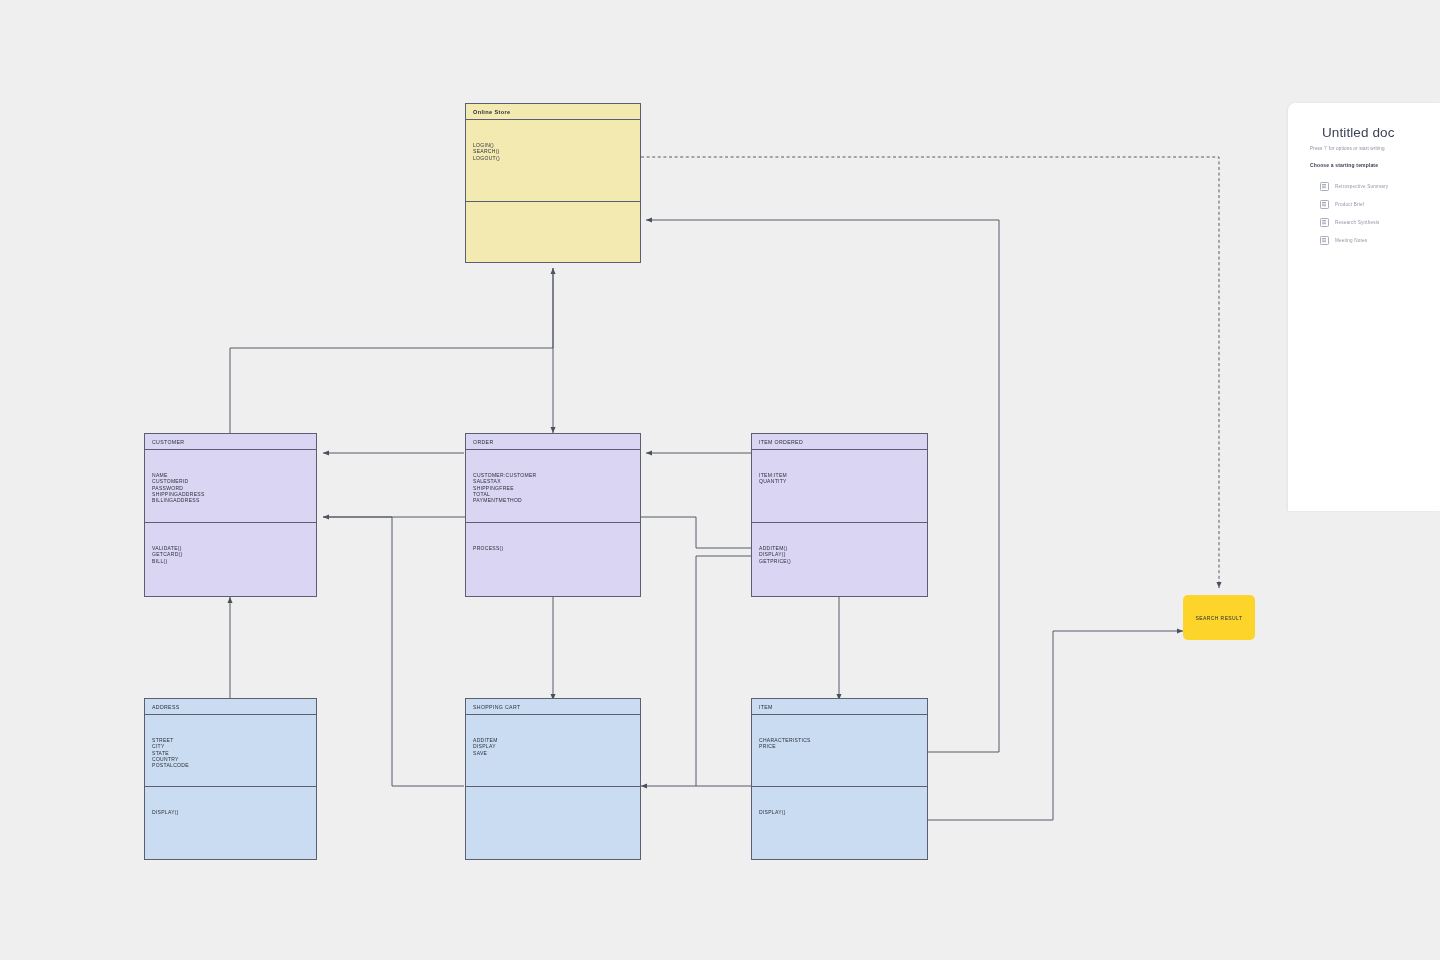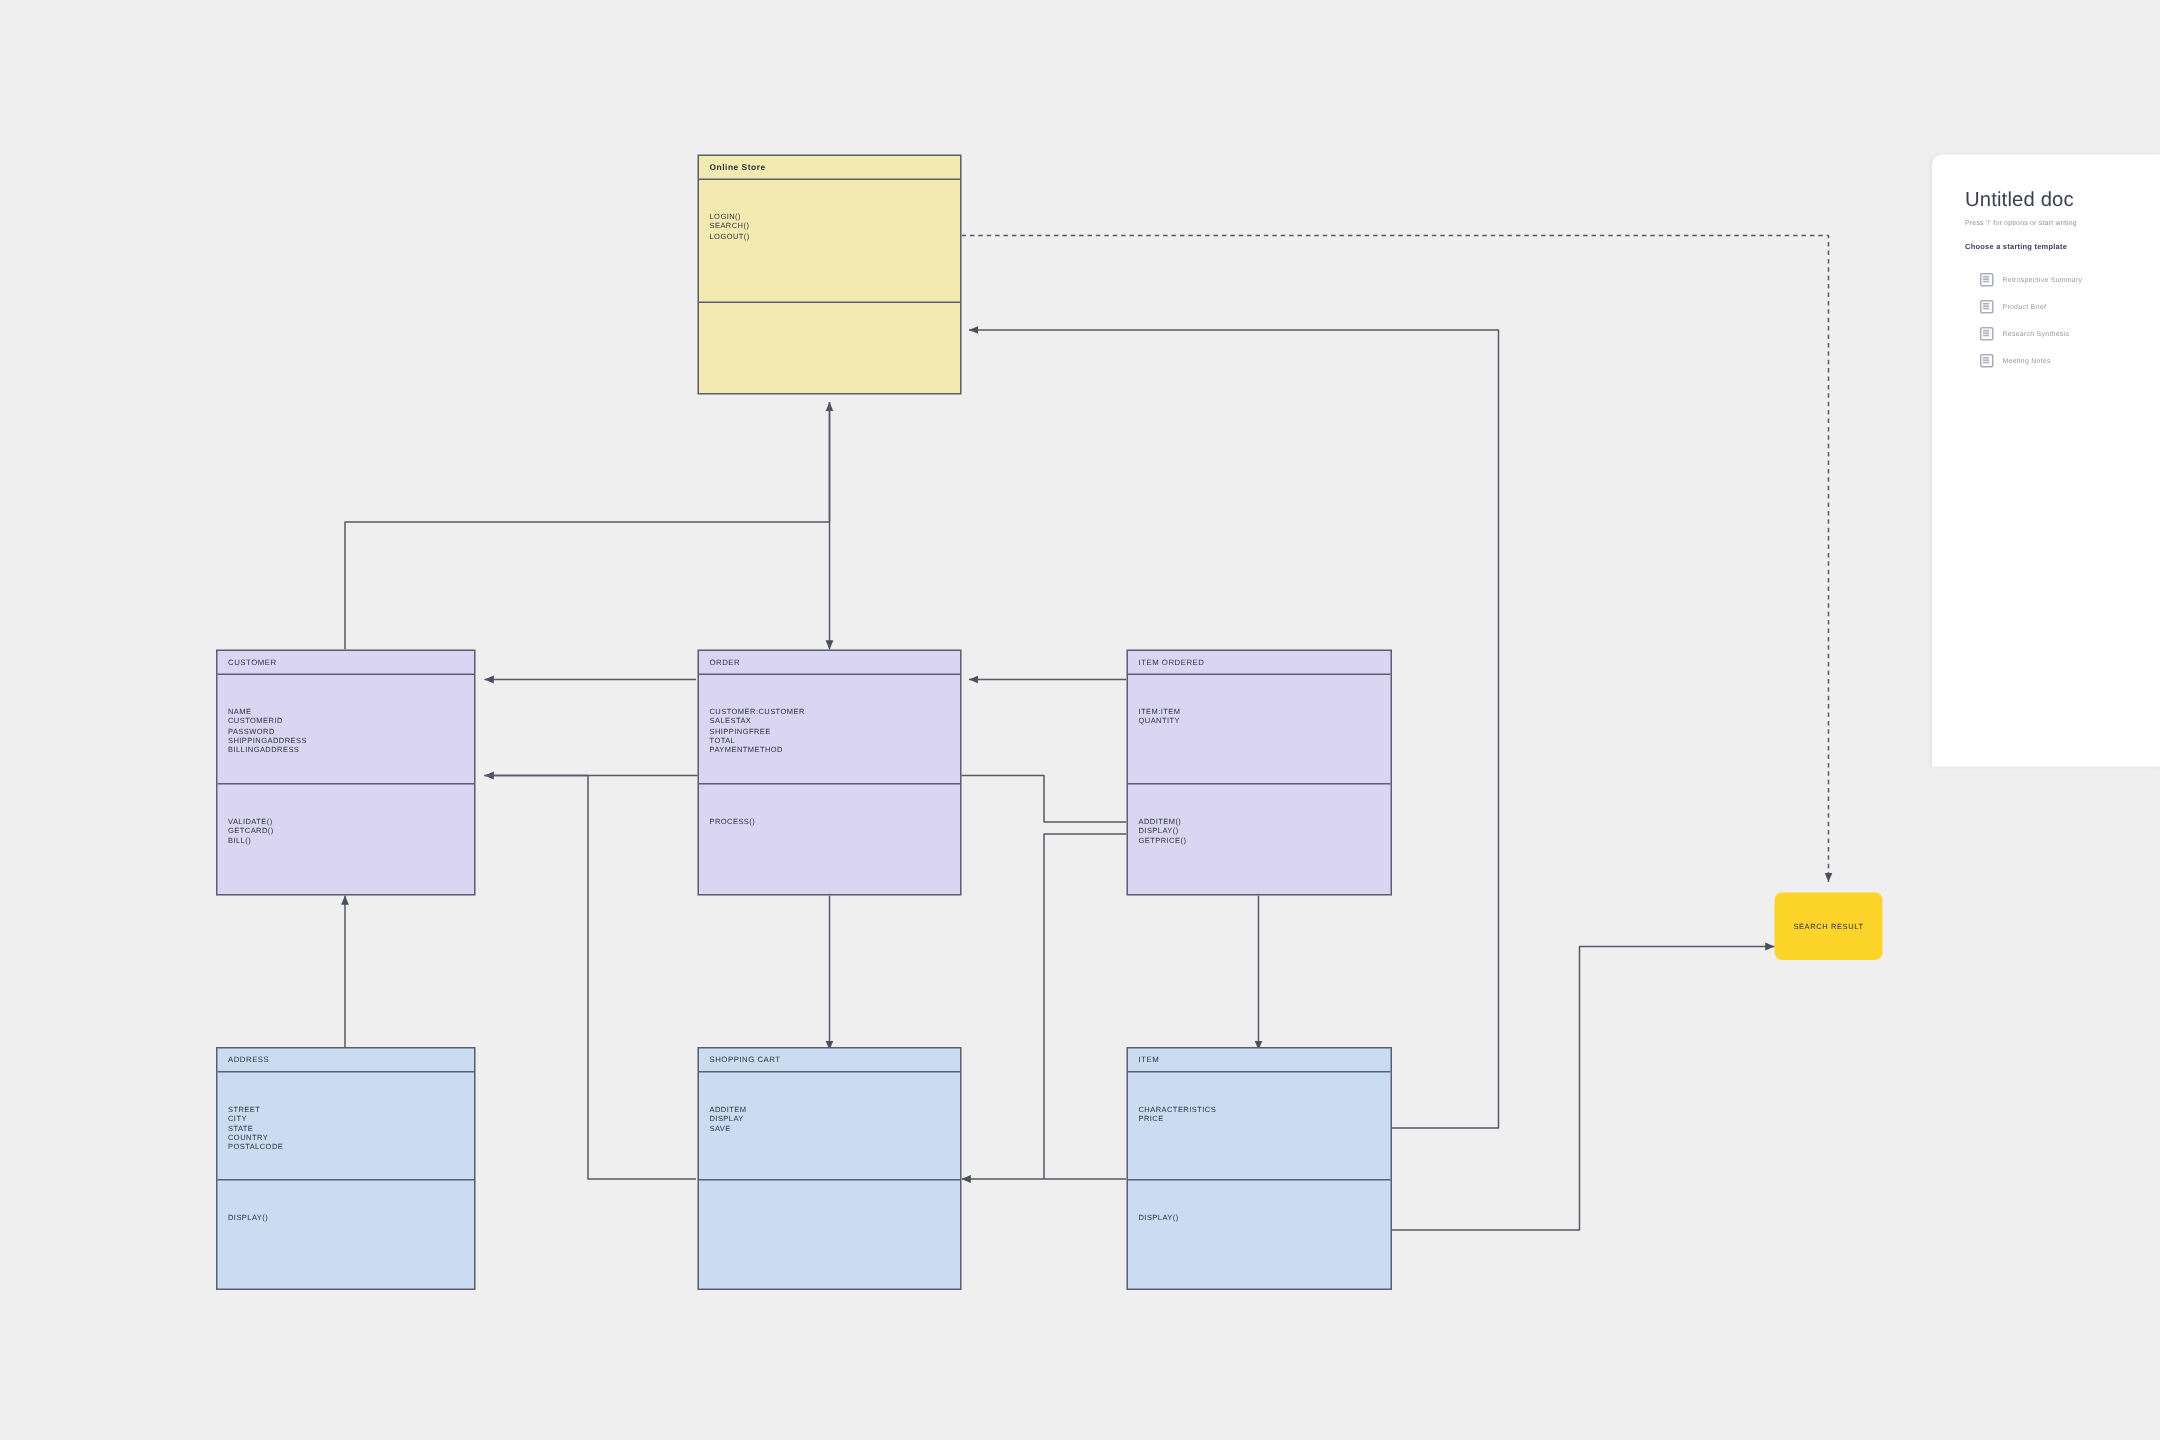--- a/index.html
+++ b/index.html
@@ -73,21 +73,21 @@
     border-bottom-left-radius:0px;
     box-shadow:-1px 0 3px rgba(0,0,0,.05);
     overflow:hidden;
   }
   #doc-inner{padding:22px 18px 0 22px;}
   .doc-title{
     font-size:13.5px;
     font-weight:normal;
     color:#3a3f52;
     letter-spacing:.1px;
-    margin:0 0 6px 0;
+    margin:0 0 6px 12px;
   }
   .doc-hint{
     font-size:4.6px;
     color:#8c90a0;
     letter-spacing:.15px;
     margin:0 0 11px 0;
   }
   .doc-sub{
     font-size:5px;
     font-weight:bold;

